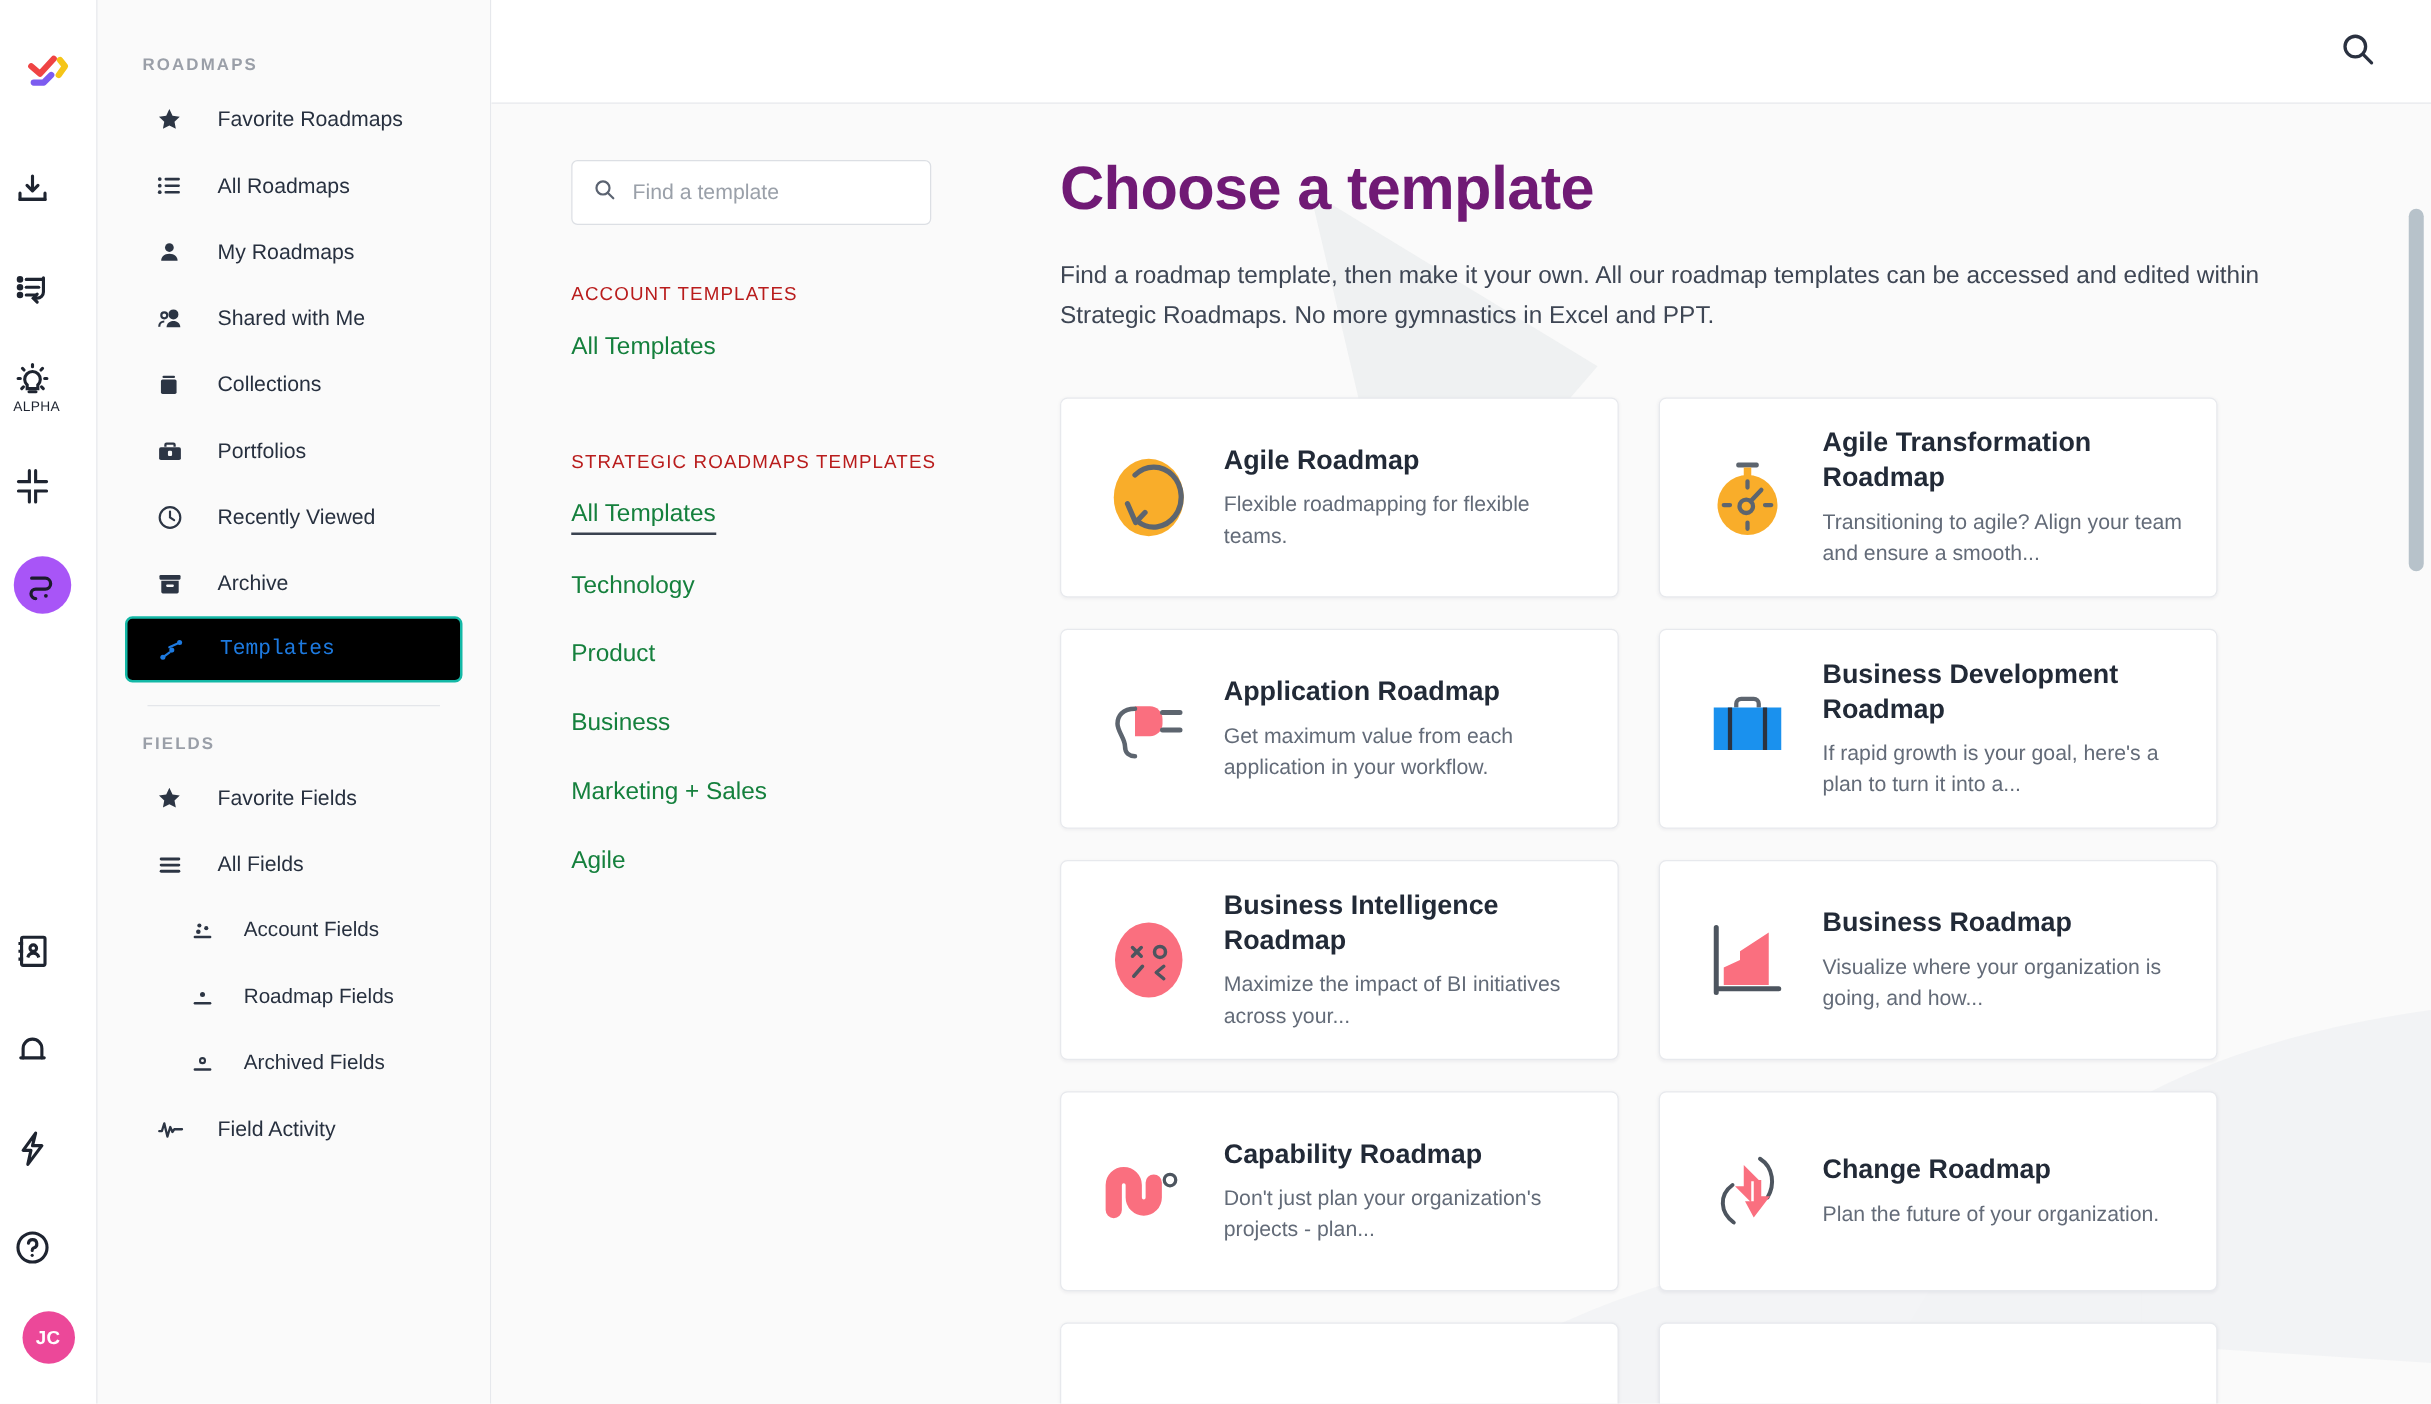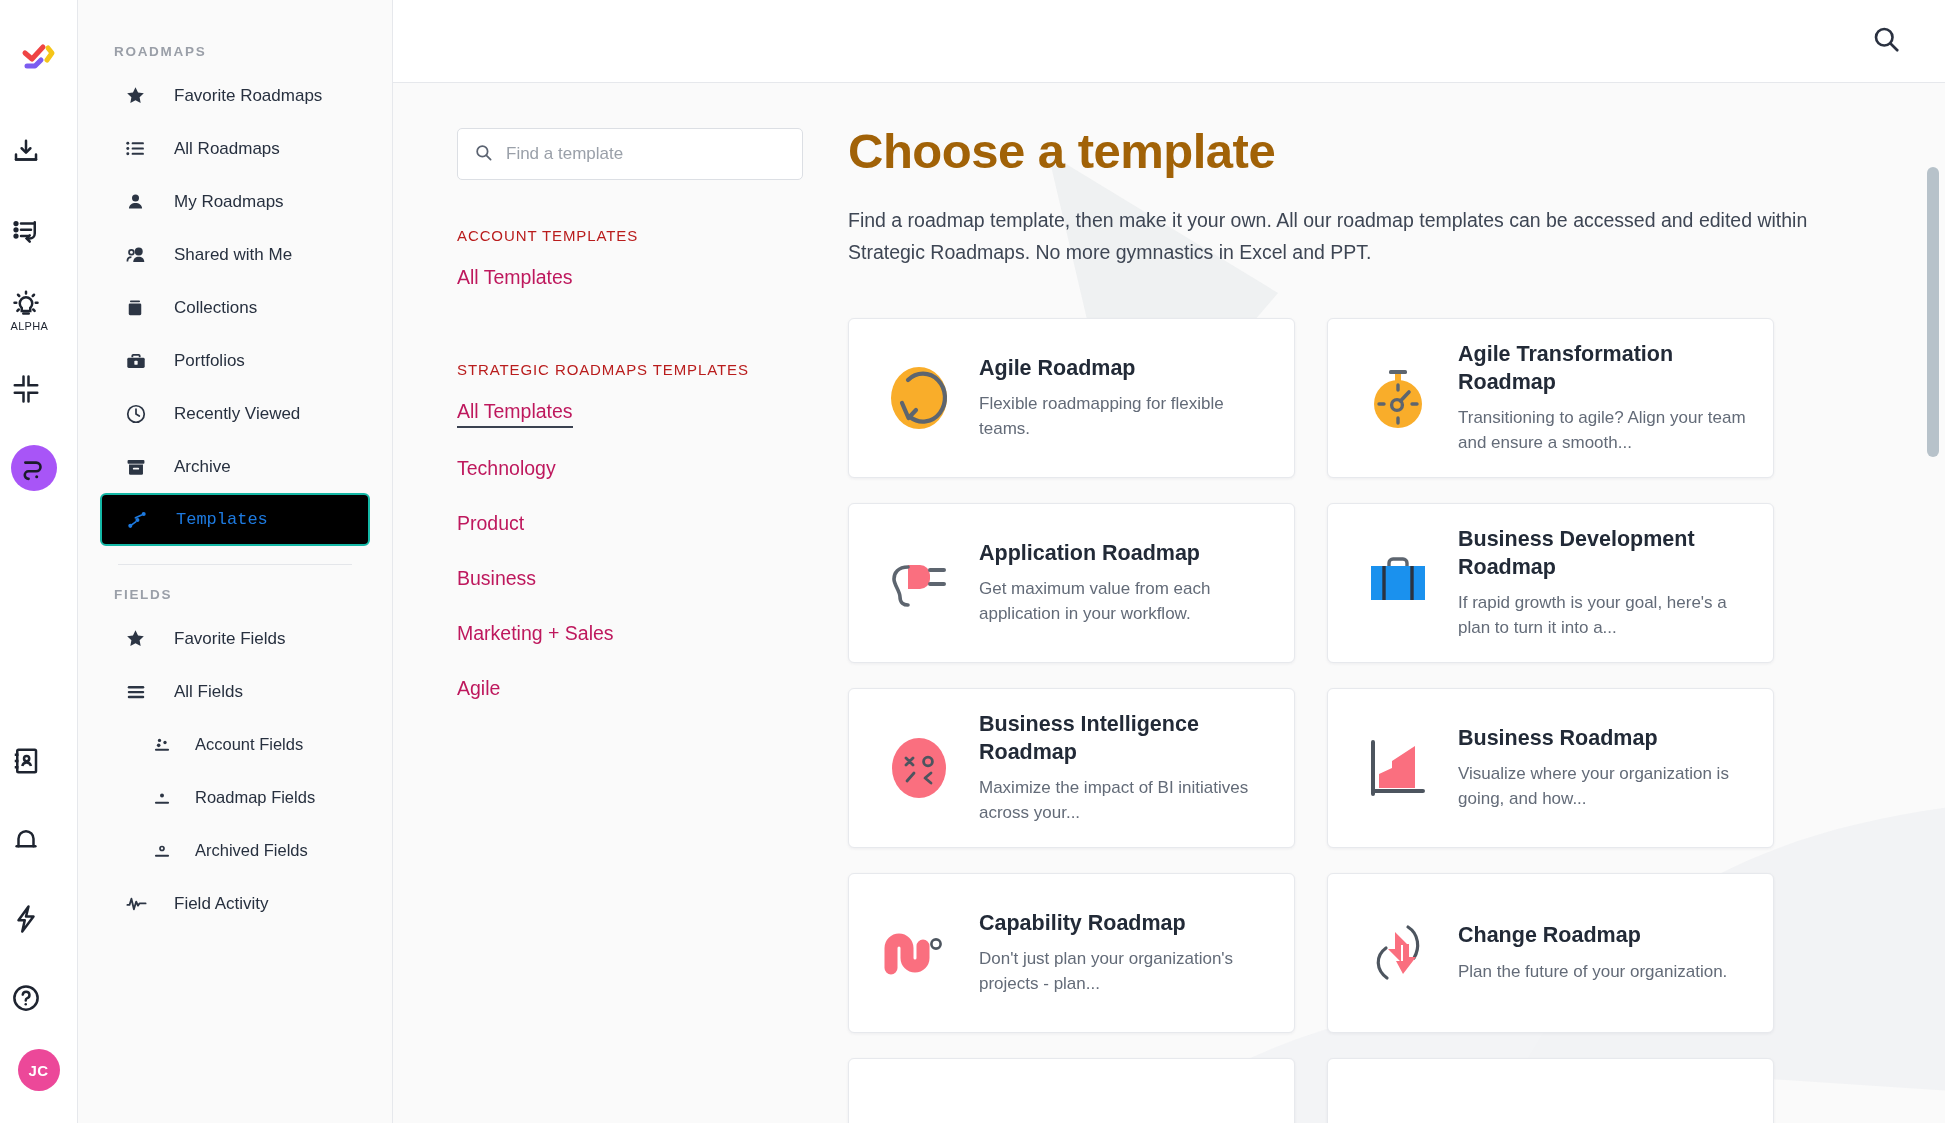--- a/index.html
+++ b/index.html
@@ -126,21 +126,21 @@
   
   .wm { position:absolute; pointer-events:none; z-index:0; }
 
   
   .tmpl-nav {
     width: 395px; flex: 0 0 395px;
     padding: 45px 0 0 64px;
     position: relative; z-index: 2;
   }
   .search-box {
-    width: 346px; height: 52px;
+    width: 288px; height: 52px;
     background: #fff;
     border: 1px solid #dcdfe4;
     border-radius: 5px;
     display: flex; align-items: center;
     padding-left: 16px;
   }
   .search-box input {
     border: none; outline: none;
     font-size: 17px; color: #3b4350;
     font-family: "Liberation Sans", sans-serif;
@@ -148,38 +148,38 @@
     margin-left: 13px;
     width: 205px;
   }
   .search-box input::placeholder { color: #9aa0a9; }
   .nav-head {
     font-size: 15px; font-weight: 400; letter-spacing: .9px;
     color: #b91c1c; margin-top: 47px; margin-bottom: 22px;
     text-transform: uppercase;
   }
   .nav-link {
-    font-size: 19.5px; color: #be185d;
+    font-size: 19.5px; color: #15803d;
     margin-bottom: 29px; display: inline-block;
     padding-bottom: 3px;
   }
   .nav-link.selected {
     border-bottom: 2px solid #3a4250;
   }
   .nav-block-2 { margin-top: 40px; }
 
   
   .cards-col {
     flex: 1 1 auto;
     padding: 40px 60px 0 60px;
     position: relative; z-index: 2;
     overflow: hidden;
   }
   .page-title {
-    font-size: 49px; font-weight: 700; color: #a16207;
+    font-size: 49px; font-weight: 700; color: #701a75;
     letter-spacing: -0.5px;
     margin-bottom: 26px;
   }
   .page-sub {
     font-size: 19.5px; color: #3e4654; line-height: 1.62;
     max-width: 985px; margin-bottom: 50px;
   }
   .card-grid {
     display: grid;
     grid-template-columns: 447px 447px;

